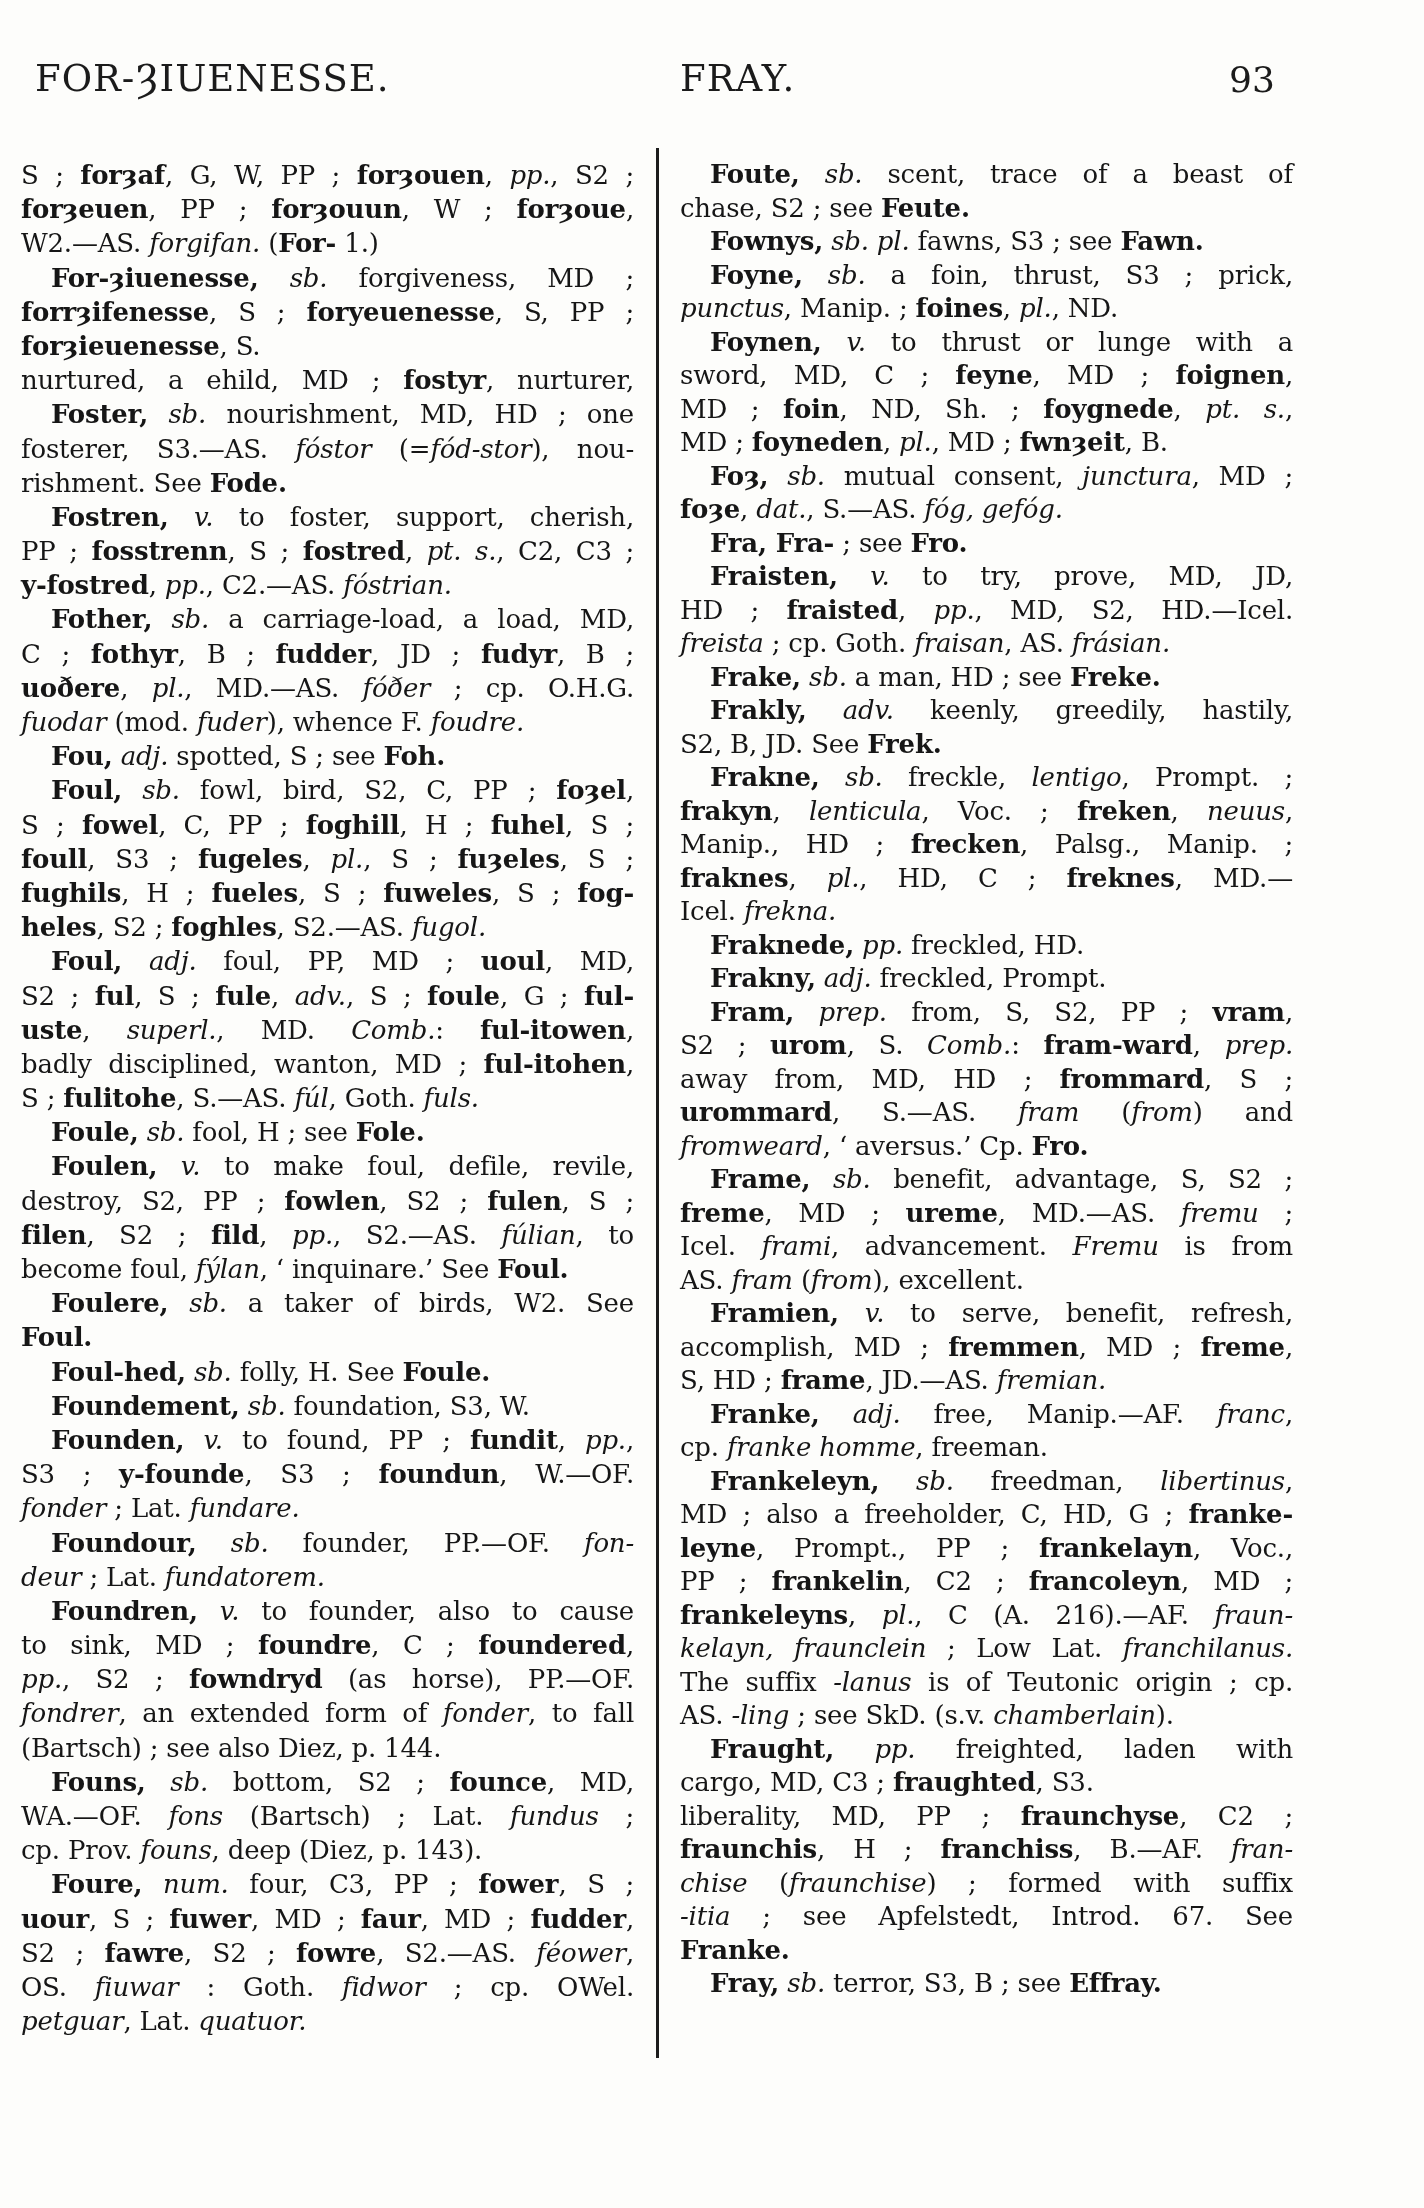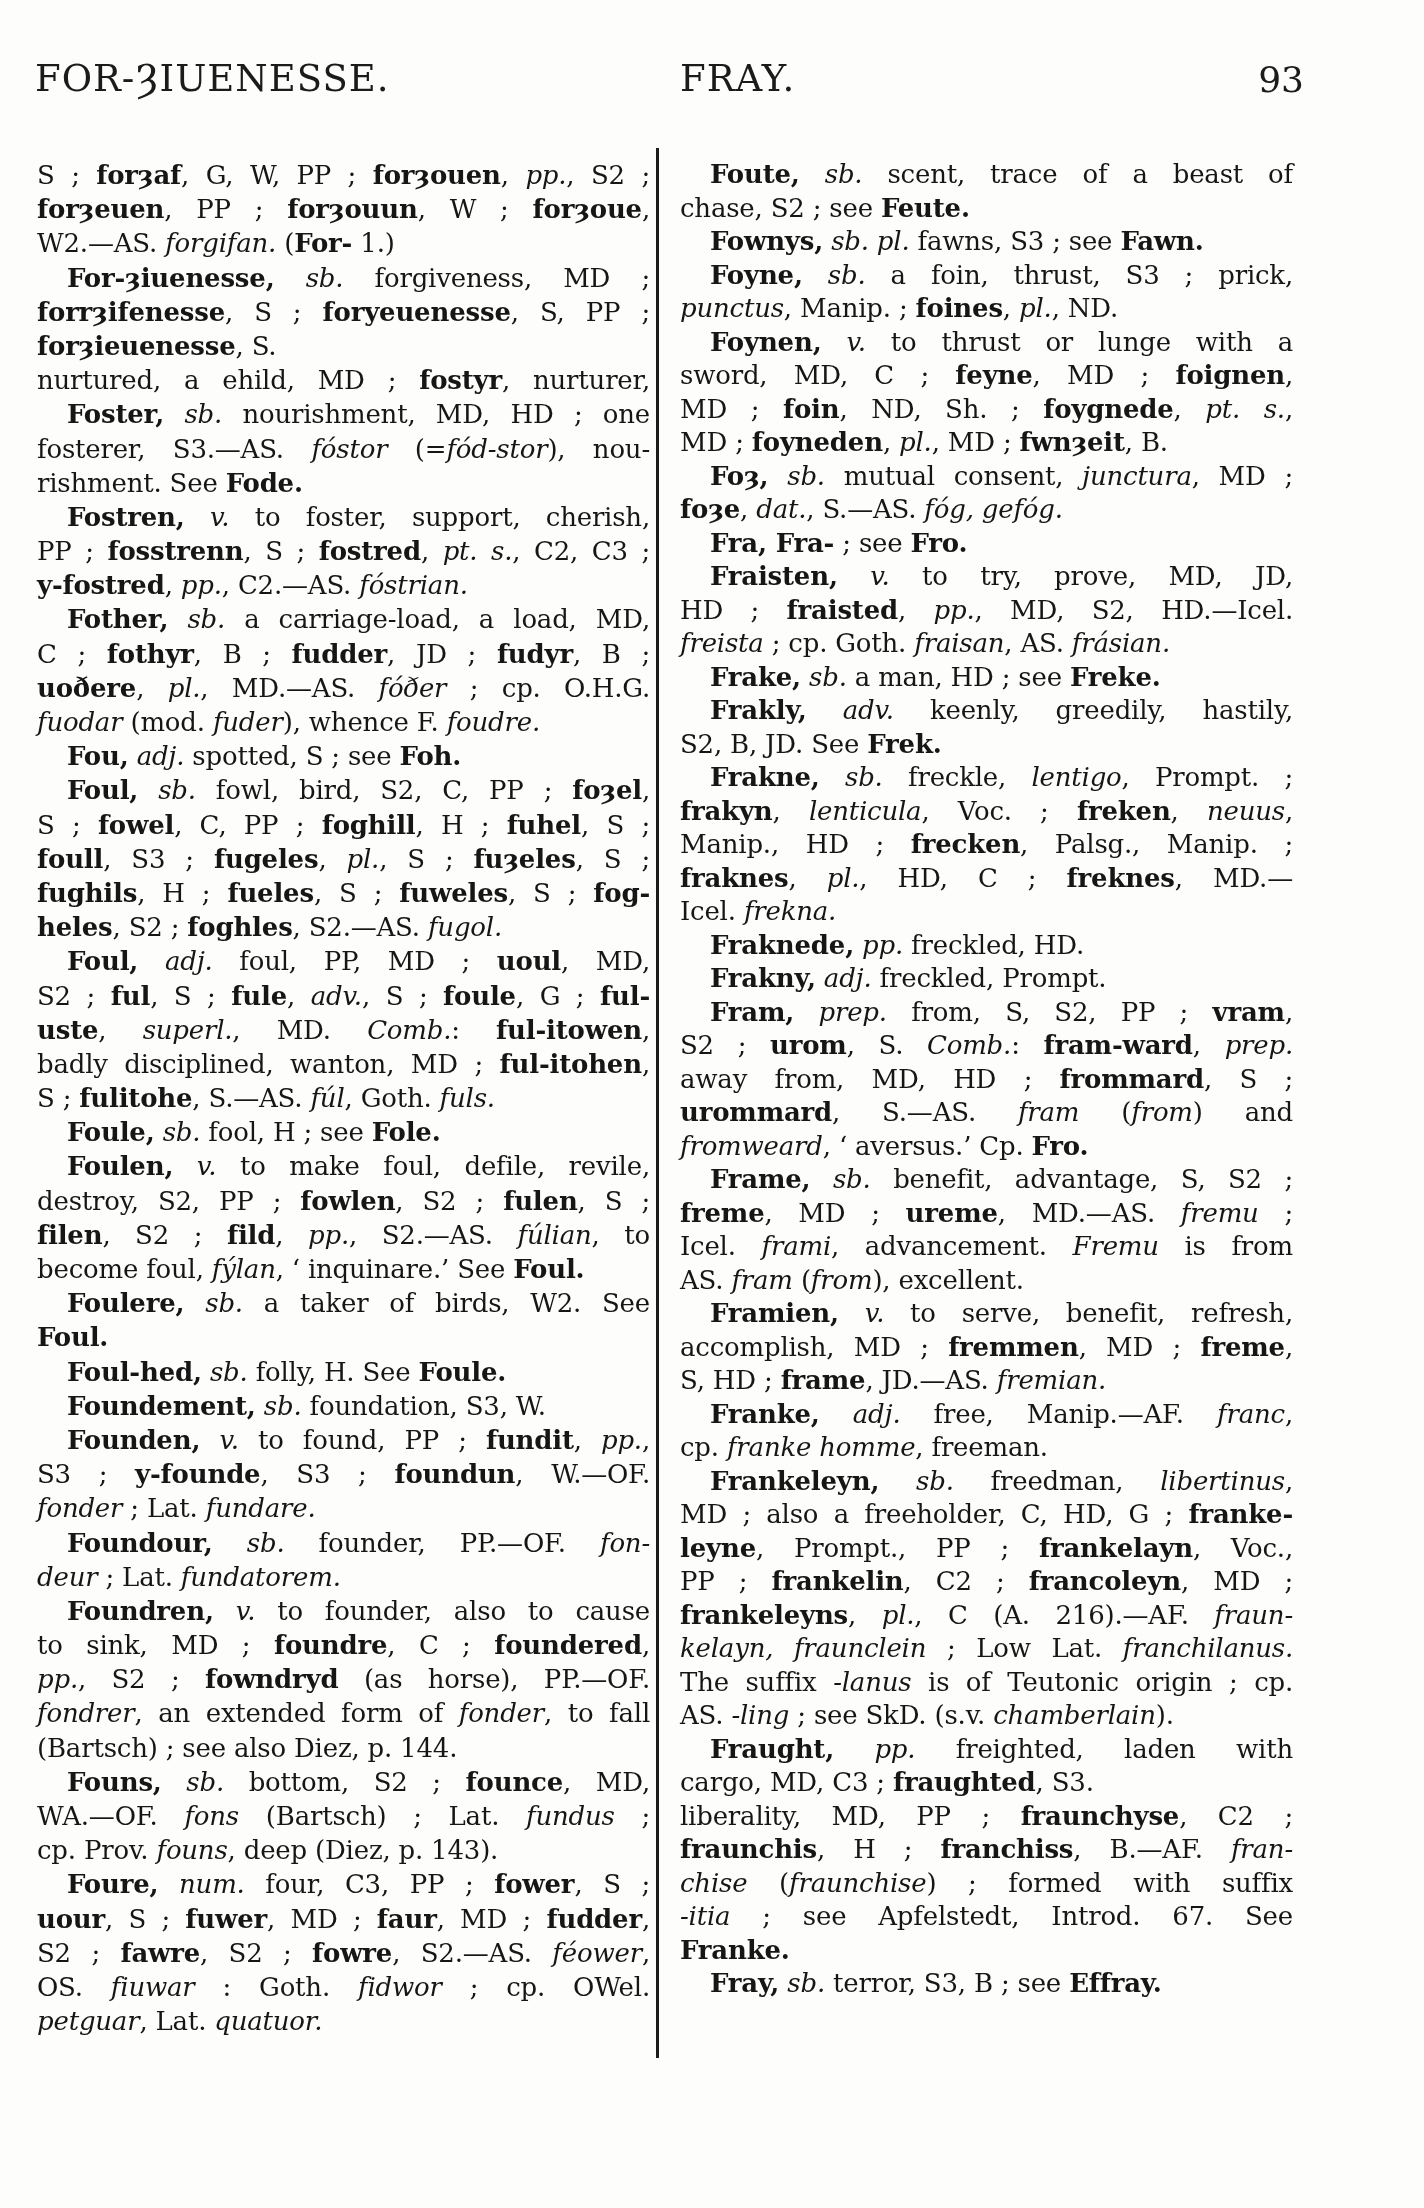--- a/index.html
+++ b/index.html
@@ -9,28 +9,28 @@
     overflow:hidden;
   }
   .runhead{
     position:absolute;top:56px;height:46px;font-size:37px;line-height:46px;
     letter-spacing:1px;color:#1b1b1b;
   }
   #head-left{left:35px;width:613px;}
   #head-right{left:680px;width:613px;}
   #pageno{
     position:absolute;top:58px;left:1200px;width:104px;height:44px;
-    font-size:36px;line-height:44px;text-align:right;color:#1b1b1b;
+    font-size:36px;line-height:44px;text-align:center;color:#1b1b1b;
   }
   #divider{
     position:absolute;left:656px;top:148px;width:3px;height:1910px;
     background:#1c1c1c;
   }
   .col{position:absolute;top:158px;width:613px;}
-  #col-left{left:37px;--lh:34.2px;}
+  #col-left{left:21px;--lh:34.2px;}
   #col-right{left:680px;--lh:33.5px;}
   .line{
     height:var(--lh);line-height:var(--lh);font-size:26px;
     letter-spacing:-0.2px;white-space:nowrap;overflow:visible;
     text-align:justify;text-align-last:justify;
   }
   .line.nojust{text-align-last:left;}
   .line.ind{text-indent:30px;}
   .b{font-weight:bold;}
   .i{font-style:italic;}

